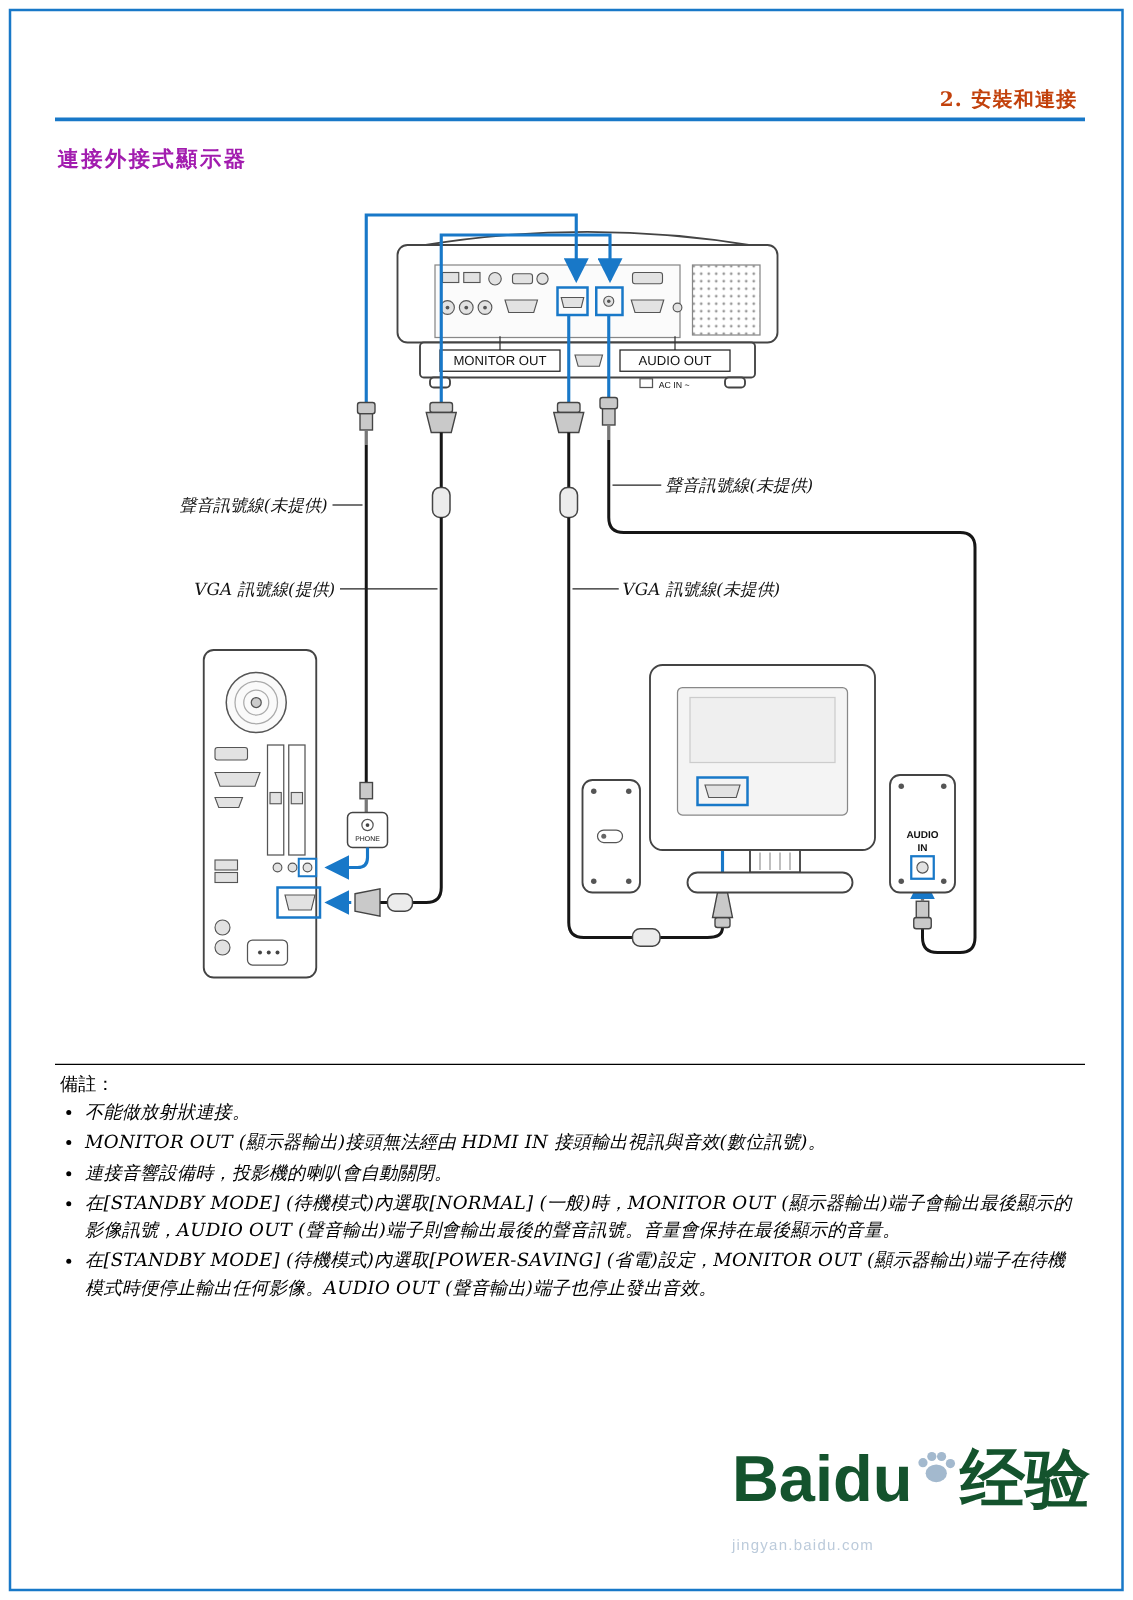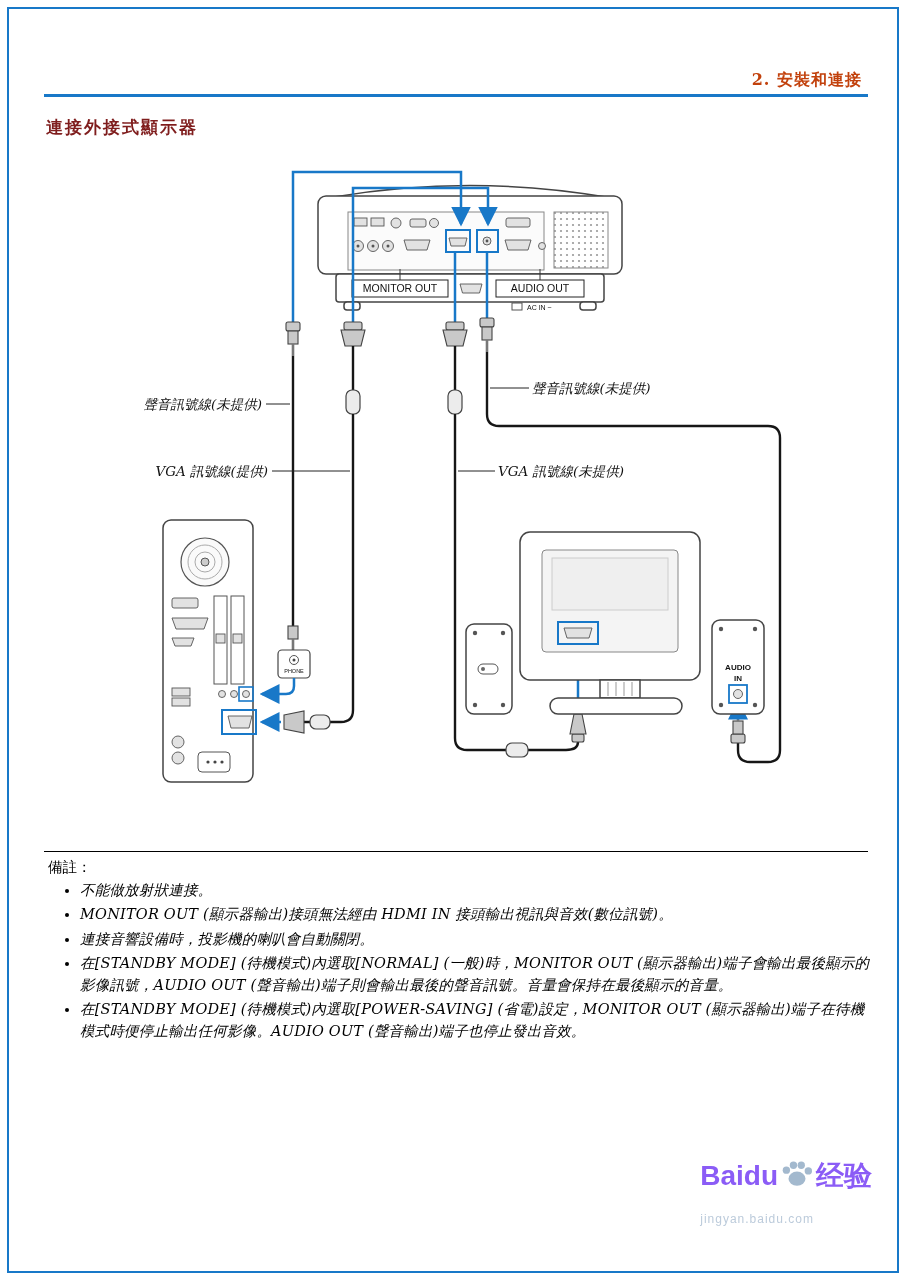--- a/index.html
+++ b/index.html
@@ -2,30 +2,30 @@
 <html><head>
 <meta charset="utf-8">
 <style>
   * { margin:0; padding:0; box-sizing:border-box; }
   html,body { width:906px; height:1280px; background:#ffffff; overflow:hidden; }
   body { font-family:"DejaVu Serif","Liberation Serif",serif; color:#000; position:relative; }
   .page { position:absolute; inset:0; background:#fff; }
   .frame { position:absolute; left:7px; top:7px; right:7px; bottom:7px; border:2px solid #1878c8; pointer-events:none; }
   .chapter { position:absolute; top:70px; right:44px; font-size:16px; font-weight:bold; color:#c2410c; letter-spacing:1px; }
   .header-rule { position:absolute; top:94px; left:44px; right:38px; height:3px; background:#1878c8; }
-  .section-title { position:absolute; top:116px; left:46px; font-size:17px; font-weight:bold; letter-spacing:2px; color:#7f1d1d; }
+  .section-title { position:absolute; top:116px; left:46px; font-size:17px; font-weight:bold; letter-spacing:2px; color:#a21caf; }
   .diagram { position:absolute; top:150px; left:0; width:720px; height:660px; }
   .intro { position:absolute; top:810px; left:46px; width:818px; font-size:15px; line-height:1.5; letter-spacing:0.5px; }
   .note-rule { position:absolute; top:851px; left:44px; right:38px; height:1px; background:#000; }
   .note-title { position:absolute; top:858px; left:48px; font-size:14.5px; }
-  .notes { position:absolute; top:880px; left:64px; width:812px; list-style:disc; padding-left:16px; }
+  .notes { position:absolute; top:880px; left:52px; width:812px; list-style:disc; padding-left:16px; }
   .notes li { font-size:14.5px; font-style:italic; line-height:1.48; margin-bottom:3px; letter-spacing:0.2px; }
   .page-number { position:absolute; top:1212px; left:0; width:100%; text-align:center; font-size:17px; font-weight:bold; }
   .watermark { position:absolute; right:34px; top:1156px; text-align:left; }
-  .wm-brand { font-family:"Liberation Sans",sans-serif; font-weight:bold; font-size:28px; color:#8b5cf6; line-height:1.1; display:flex; align-items:center; }
+  .wm-brand { font-family:"Liberation Sans",sans-serif; font-weight:bold; font-size:52px; color:#14532d; line-height:1.1; display:flex; align-items:flex-start; }
   .wm-paw { margin:0 2px 6px 2px; }
   .wm-url { font-family:"Liberation Sans",sans-serif; font-size:12px; color:#bccbdb; letter-spacing:1px; margin-top:16px; }
   
   .outline { fill:#fff; stroke:#444; stroke-width:1.5; }
   .thin-outline { fill:#fff; stroke:#555; stroke-width:1; }
   .detail { fill:#e2e2e2; stroke:#555; stroke-width:0.9; }
   .panelf { fill:#fbfbfb; stroke:#888; stroke-width:1; }
   .conn { fill:#c9c9c9; stroke:#444; stroke-width:1.1; }
   .ferrite { fill:#ececec; stroke:#444; stroke-width:1.2; }
   .blue-line { fill:none; stroke:#1878c8; stroke-width:2.5; }

